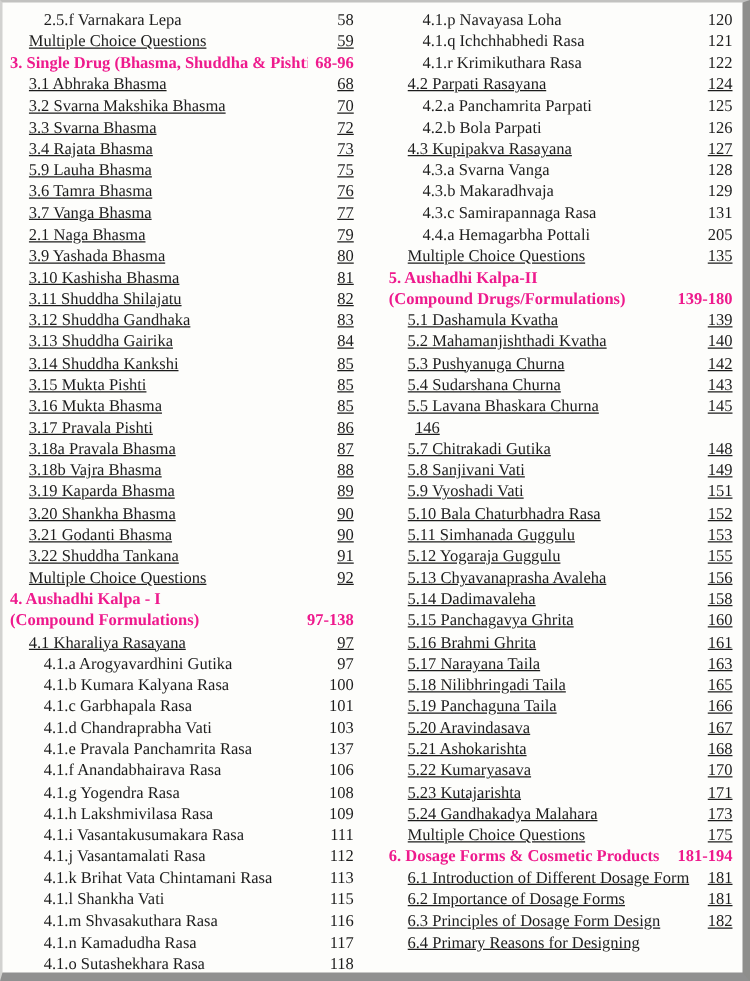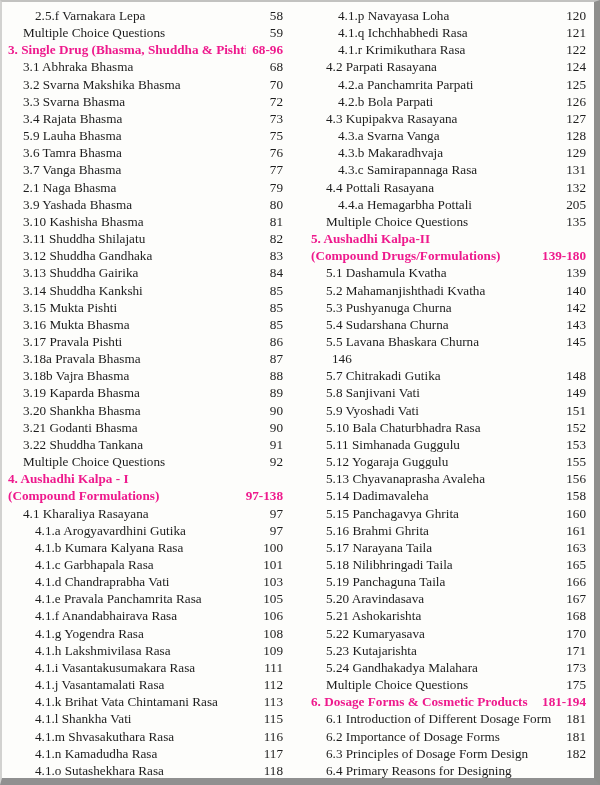--- a/index.html
+++ b/index.html
@@ -39,21 +39,21 @@
   .row .label{
     flex:1;
     overflow:hidden;
     text-overflow:clip;
   }
   .row .page{
     margin-left:6px;
     text-align:right;
   }
   .lv1{padding-left:2px;}
-  .lv2{padding-left:17px;}
+  .lv2{padding-left:17px;text-decoration:underline;}
   .lv3{padding-left:29px;}
   .chapter{
     color:var(--accent,#ee1a8d);
     font-weight:bold;
   }
 </style>
 </head>
 <body>
 
 <div class="scan-page">
@@ -189,21 +189,21 @@
       <div class="row lv3">
         <span class="label">4.1.c Garbhapala Rasa</span>
         <span class="page">101</span>
       </div>
       <div class="row lv3">
         <span class="label">4.1.d Chandraprabha Vati</span>
         <span class="page">103</span>
       </div>
       <div class="row lv3">
         <span class="label">4.1.e Pravala Panchamrita Rasa</span>
-        <span class="page">105</span>
+        <span class="page">137</span>
       </div>
       <div class="row lv3">
         <span class="label">4.1.f Anandabhairava Rasa</span>
         <span class="page">106</span>
       </div>
       <div class="row lv3">
         <span class="label">4.1.g Yogendra Rasa</span>
         <span class="page">108</span>
       </div>
       <div class="row lv3">
@@ -272,24 +272,20 @@
         <span class="label">4.3.a Svarna Vanga</span>
         <span class="page">128</span>
       </div>
       <div class="row lv3">
         <span class="label">4.3.b Makaradhvaja</span>
         <span class="page">129</span>
       </div>
       <div class="row lv3">
         <span class="label">4.3.c Samirapannaga Rasa</span>
         <span class="page">131</span>
-      </div>
-      <div class="row lv2">
-        <span class="label">4.4 Pottali Rasayana</span>
-        <span class="page">132</span>
       </div>
       <div class="row lv3">
         <span class="label">4.4.a Hemagarbha Pottali</span>
         <span class="page">205</span>
       </div>
       <div class="row lv2">
         <span class="label">Multiple Choice Questions</span>
         <span class="page">135</span>
       </div>
       <div class="row lv1 chapter">

